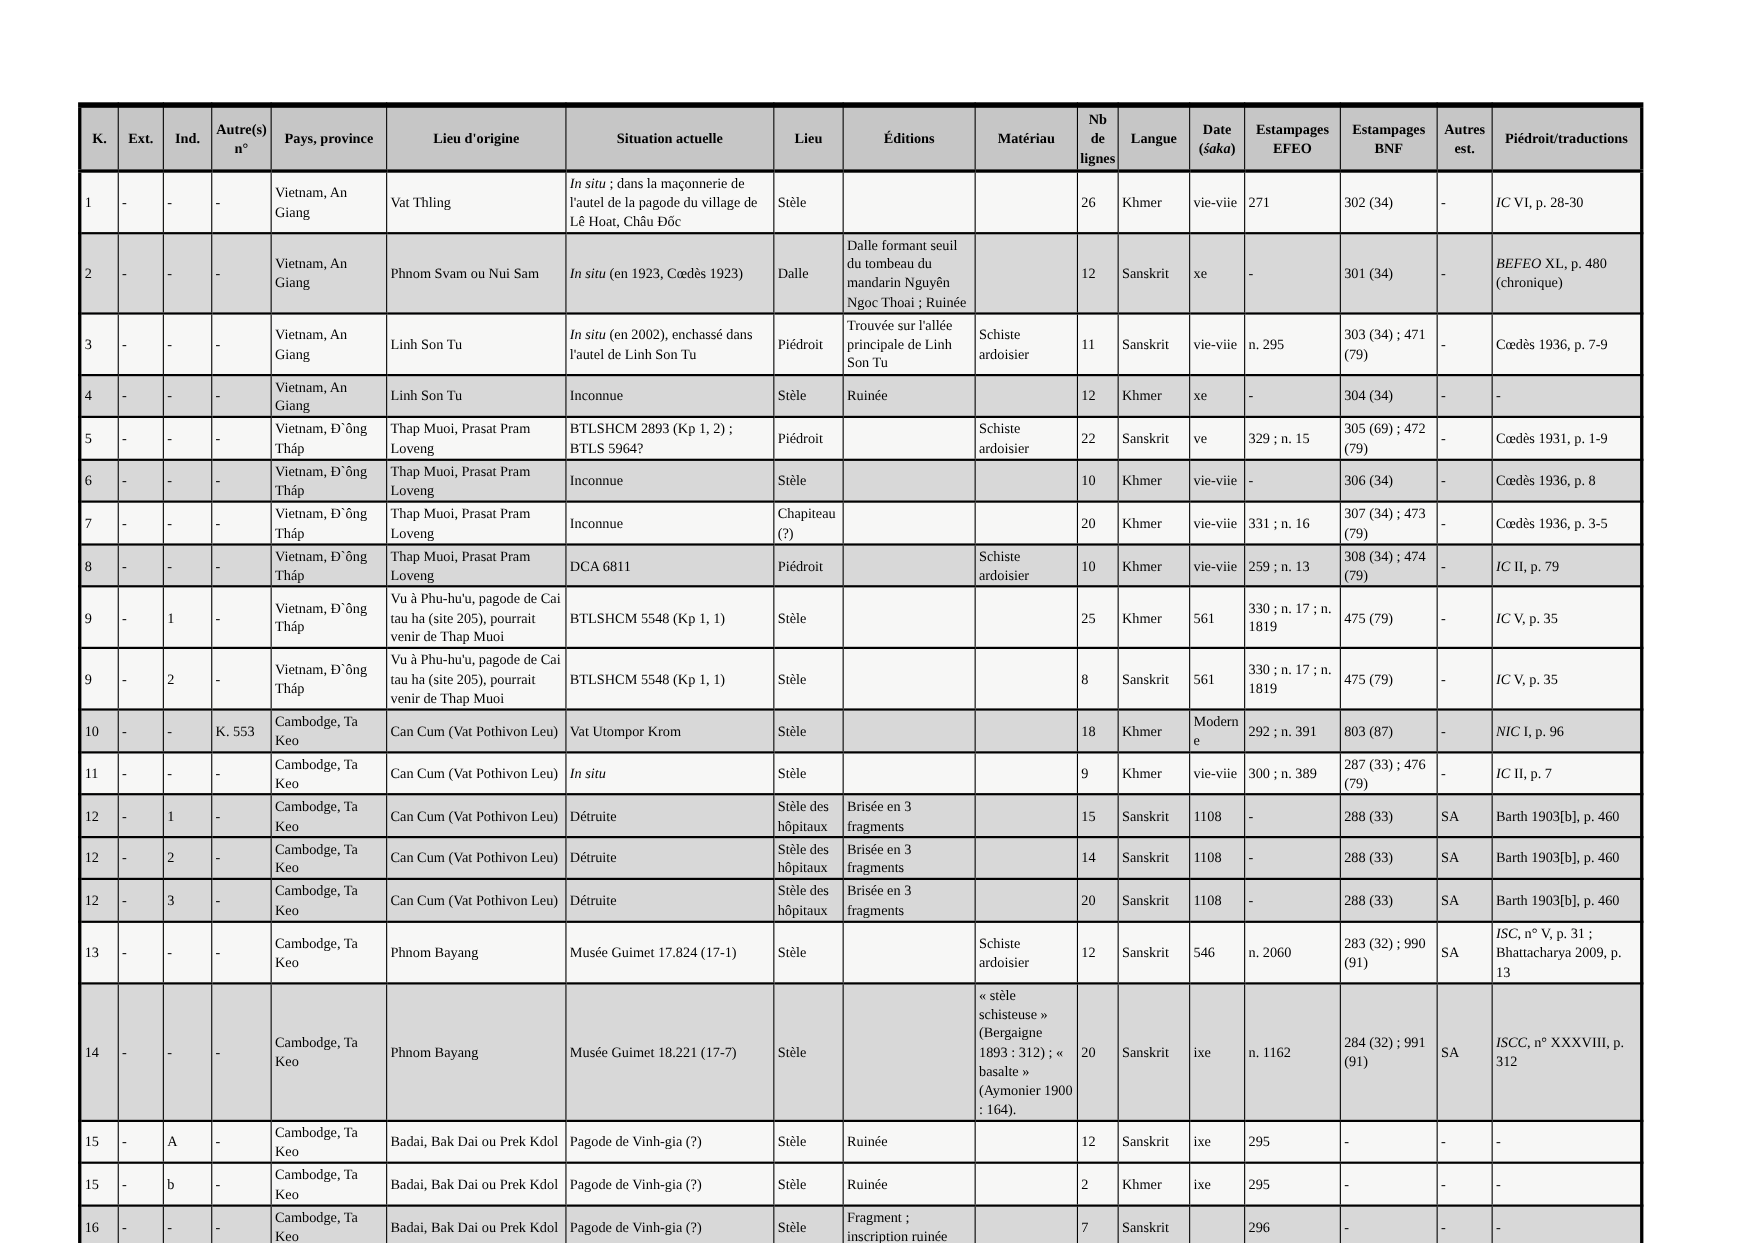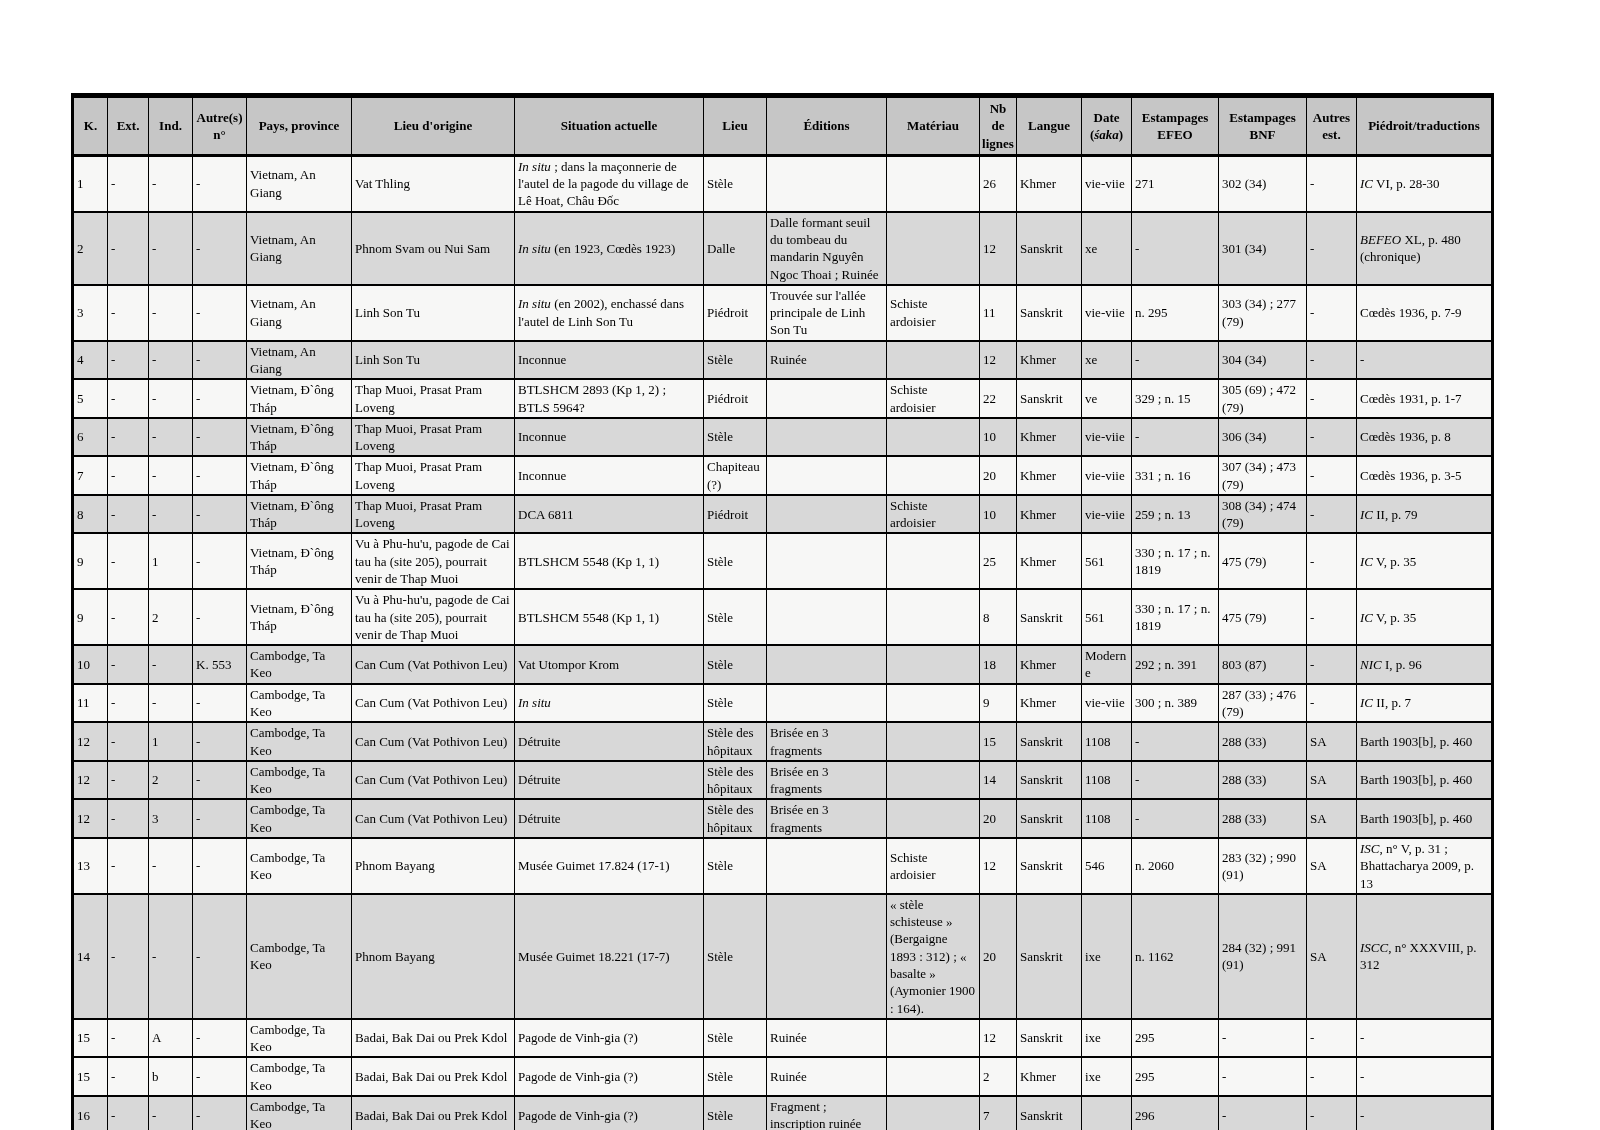--- a/index.html
+++ b/index.html
@@ -143,21 +143,21 @@
           <td>Vietnam, An Giang</td>
           <td>Linh Son Tu</td>
           <td><i>In situ</i> (en 2002), enchassé dans l'autel de Linh Son Tu</td>
           <td>Piédroit</td>
           <td>Trouvée sur l'allée principale de Linh Son Tu</td>
           <td>Schiste ardoisier</td>
           <td>11</td>
           <td>Sanskrit</td>
           <td>vie-viie</td>
           <td>n. 295</td>
-          <td>303 (34) ; 277 (79)</td>
+          <td>303 (34) ; 471 (79)</td>
           <td>-</td>
           <td>Cœdès 1936, p. 7-9</td>
         </tr>
         <tr class="gray">
           <td>4</td>
           <td>-</td>
           <td>-</td>
           <td>-</td>
           <td>Vietnam, An Giang</td>
           <td>Linh Son Tu</td>
@@ -183,21 +183,21 @@
           <td>BTLSHCM 2893 (Kp 1, 2) ; BTLS 5964?</td>
           <td>Piédroit</td>
           <td></td>
           <td>Schiste ardoisier</td>
           <td>22</td>
           <td>Sanskrit</td>
           <td>ve</td>
           <td>329 ; n. 15</td>
           <td>305 (69) ; 472 (79)</td>
           <td>-</td>
-          <td>Cœdès 1931, p. 1-7</td>
+          <td>Cœdès 1931, p. 1-9</td>
         </tr>
         <tr class="gray">
           <td>6</td>
           <td>-</td>
           <td>-</td>
           <td>-</td>
           <td>Vietnam, Đ`ông Tháp</td>
           <td>Thap Muoi, Prasat Pram Loveng</td>
           <td>Inconnue</td>
           <td>Stèle</td>

